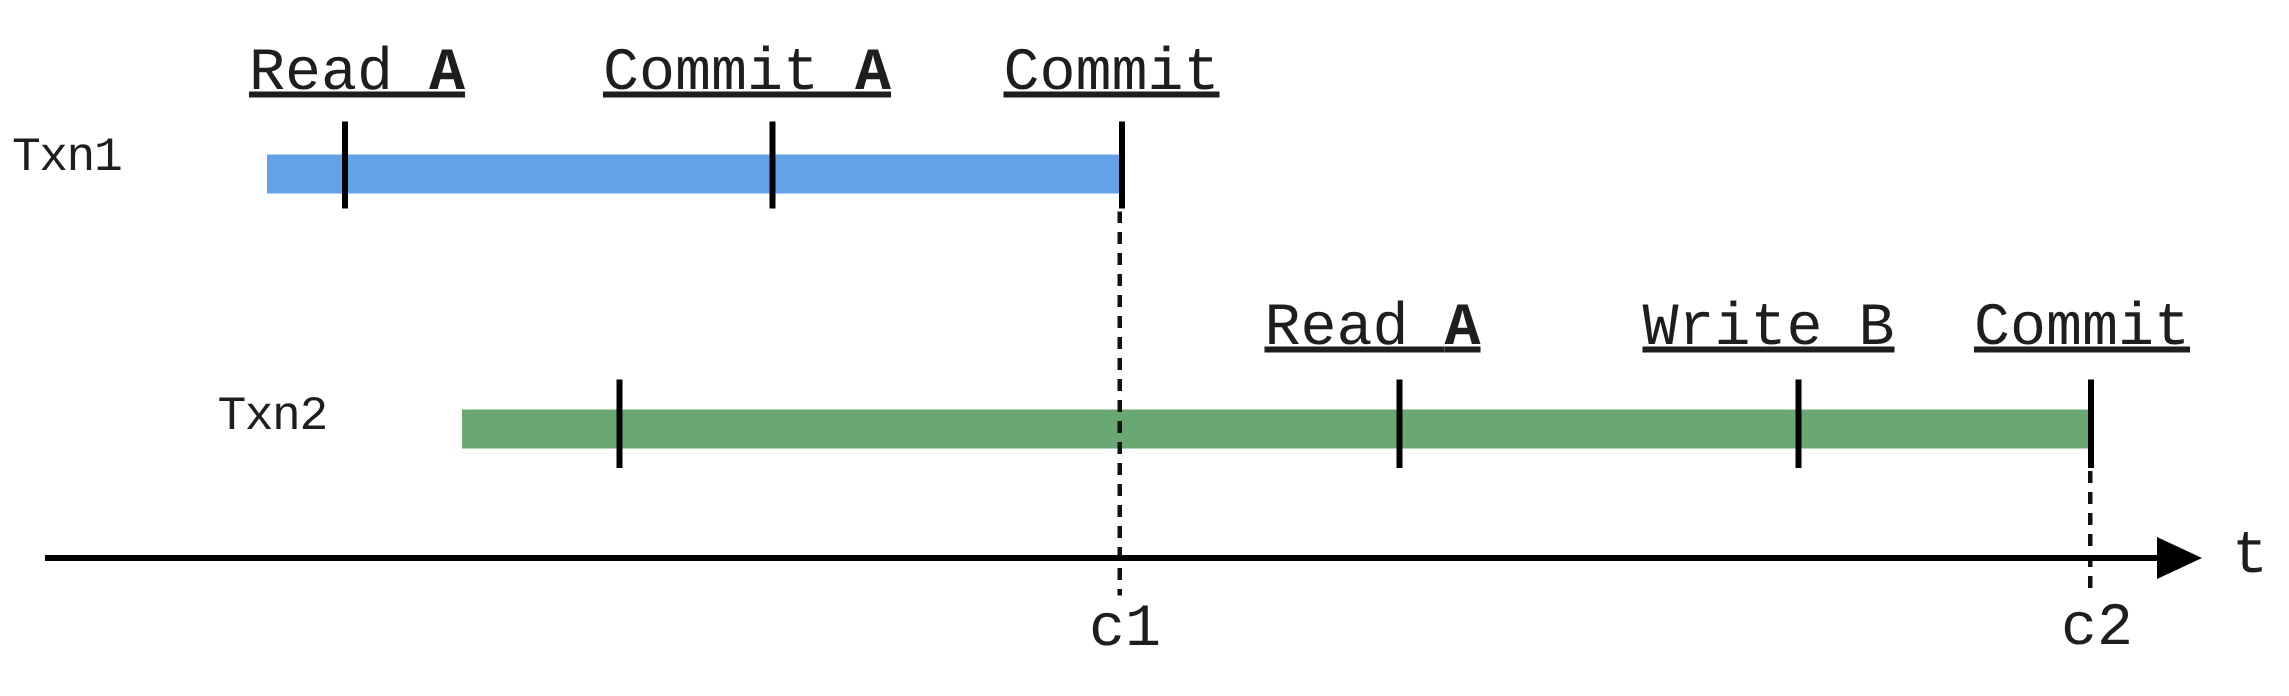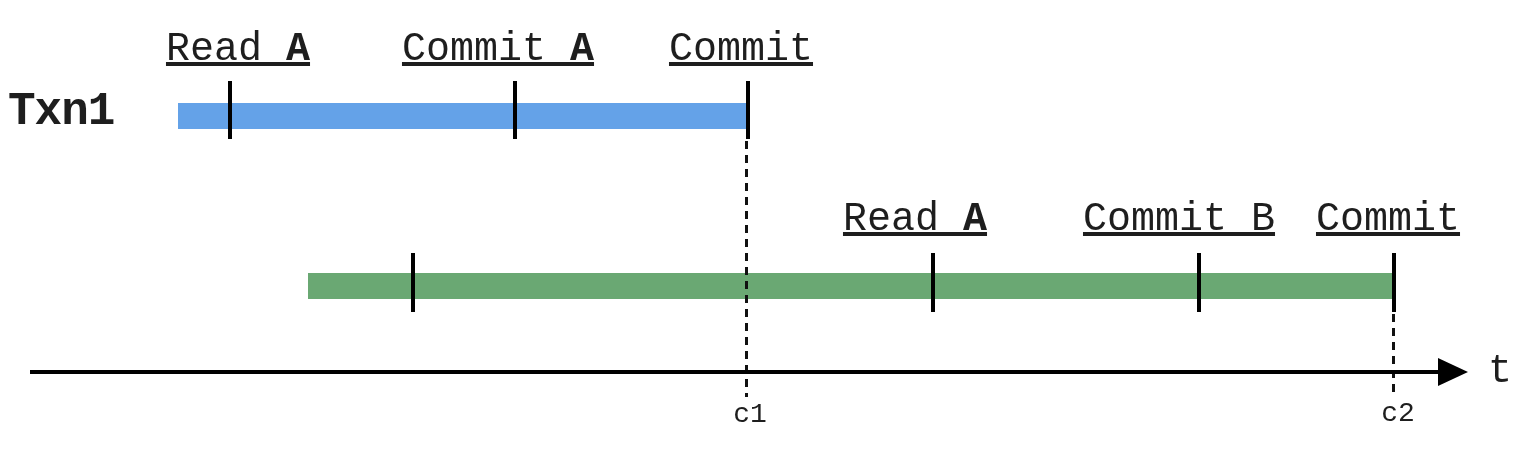--- a/index.html
+++ b/index.html
@@ -7,22 +7,22 @@
     position: relative;
     width: 1526px;
     height: 464px;
     background: #ffffff;
     font-family: "Liberation Mono", "DejaVu Sans Mono", monospace;
     color: #1e1e1e;
     overflow: hidden;
   }
   .txn-label {
     position: absolute;
-    font-size: 46px;
-    font-weight: bold;
+    font-size: 32px;
+    font-weight: normal;
     line-height: 1;
     white-space: nowrap;
     letter-spacing: -1px;
   }
   .bar {
     position: absolute;
     height: 26px;
   }
   .tick {
     position: absolute;
@@ -57,21 +57,21 @@
     line-height: 1;
   }
   .dashed-vline {
     position: absolute;
     width: 3px;
     background-image: repeating-linear-gradient(to bottom, #111111 0px, #111111 8px, transparent 8px, transparent 14px);
   }
   .commit-time-label {
     position: absolute;
     transform: translateX(-50%);
-    font-size: 28px;
+    font-size: 40px;
     line-height: 1;
     white-space: nowrap;
   }
 </style>
 </head>
 <body>
 
 <div class="canvas">
 
   <div class="txn-label" style="left:8px; top:89px">Txn1</div>
@@ -79,30 +79,31 @@
   <div class="bar" style="left: 178px; top: 103px; width: 570px; background: rgb(100, 162, 232);"></div>
 
   <div class="tick" style="left:228px; top:81px; height:58px"></div>
   <div class="tick" style="left:513px; top:81px; height:58px"></div>
   <div class="tick" style="left:746px; top:81px; height:58px"></div>
 
   <div class="event-label" style="left:238px; top:30px"><span>Read </span><span class="bold-part">A</span></div>
   <div class="event-label" style="left:498px; top:30px"><span>Commit </span><span class="bold-part">A</span></div>
   <div class="event-label" style="left:741px; top:30px"><span>Commit</span><span class="bold-part"></span></div>
 
+  <div class="txn-label" style="left:145px; top:262px">Txn2</div>
 
   <div class="bar" style="left: 308px; top: 273px; width: 1086px; background: rgb(106, 168, 115);"></div>
 
   <div class="tick" style="left:411px; top:253px; height:59px"></div>
   <div class="tick" style="left:931px; top:253px; height:59px"></div>
   <div class="tick" style="left:1197px; top:253px; height:59px"></div>
   <div class="tick" style="left:1392px; top:253px; height:59px"></div>
 
   <div class="event-label" style="left:915px; top:200px"><span>Read </span><span class="bold-part">A</span></div>
-  <div class="event-label" style="left:1179px; top:200px"><span>Commit B</span><span class="bold-part"></span></div>
+  <div class="event-label" style="left:1179px; top:200px"><span>Write B</span><span class="bold-part"></span></div>
   <div class="event-label" style="left:1388px; top:200px"><span>Commit</span><span class="bold-part"></span></div>
 
   <div class="dashed-vline" style="left:745px; top:141px; height:256px"></div>
   <div class="dashed-vline" style="left:1392px; top:314px; height:84px"></div>
 
   <div class="commit-time-label" style="left:750px; top:401px">c1</div>
   <div class="commit-time-label" style="left:1398px; top:400px">c2</div>
 
   <div class="axis-line" style="left:30px; top:370px; width:1412px"></div>
   <div class="axis-arrow" style="left:1438px; top:358px"></div>

